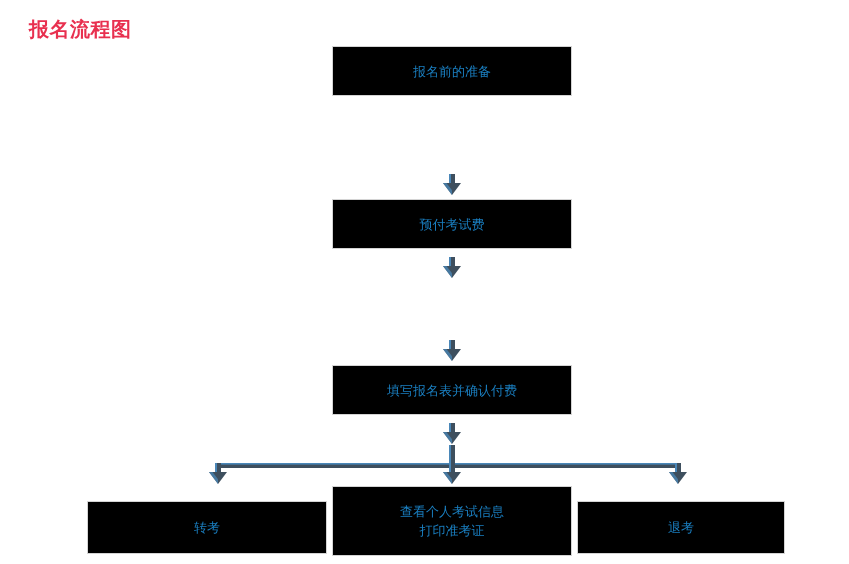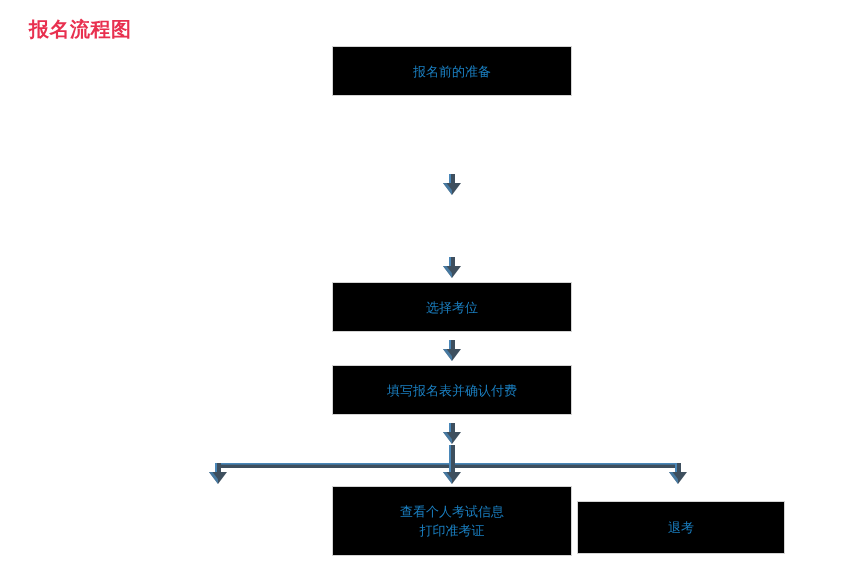--- a/index.html
+++ b/index.html
@@ -81,29 +81,32 @@
 
 <div id="page-title">报名流程图</div>
 
 <div class="flow-canvas">
 
   <div class="node node-main n1">
     <span class="node-text">报名前的准备</span>
   </div>
 
 
+  <div class="node node-main n3">
+    <span class="node-text">预付考试费</span>
+  </div>
 
-  <div class="node node-main n4">
-    <span class="node-text">选择考位</span>
-  </div>
 
   <div class="node node-main n5">
     <span class="node-text">填写报名表并确认付费</span>
   </div>
 
+  <div class="node node-left">
+    <span class="node-text">转考</span>
+  </div>
 
   <div class="node node-center">
     <span class="node-text">查看个人考试信息
 打印准考证</span>
   </div>
 
   <div class="node node-right">
     <span class="node-text">退考</span>
   </div>
 

